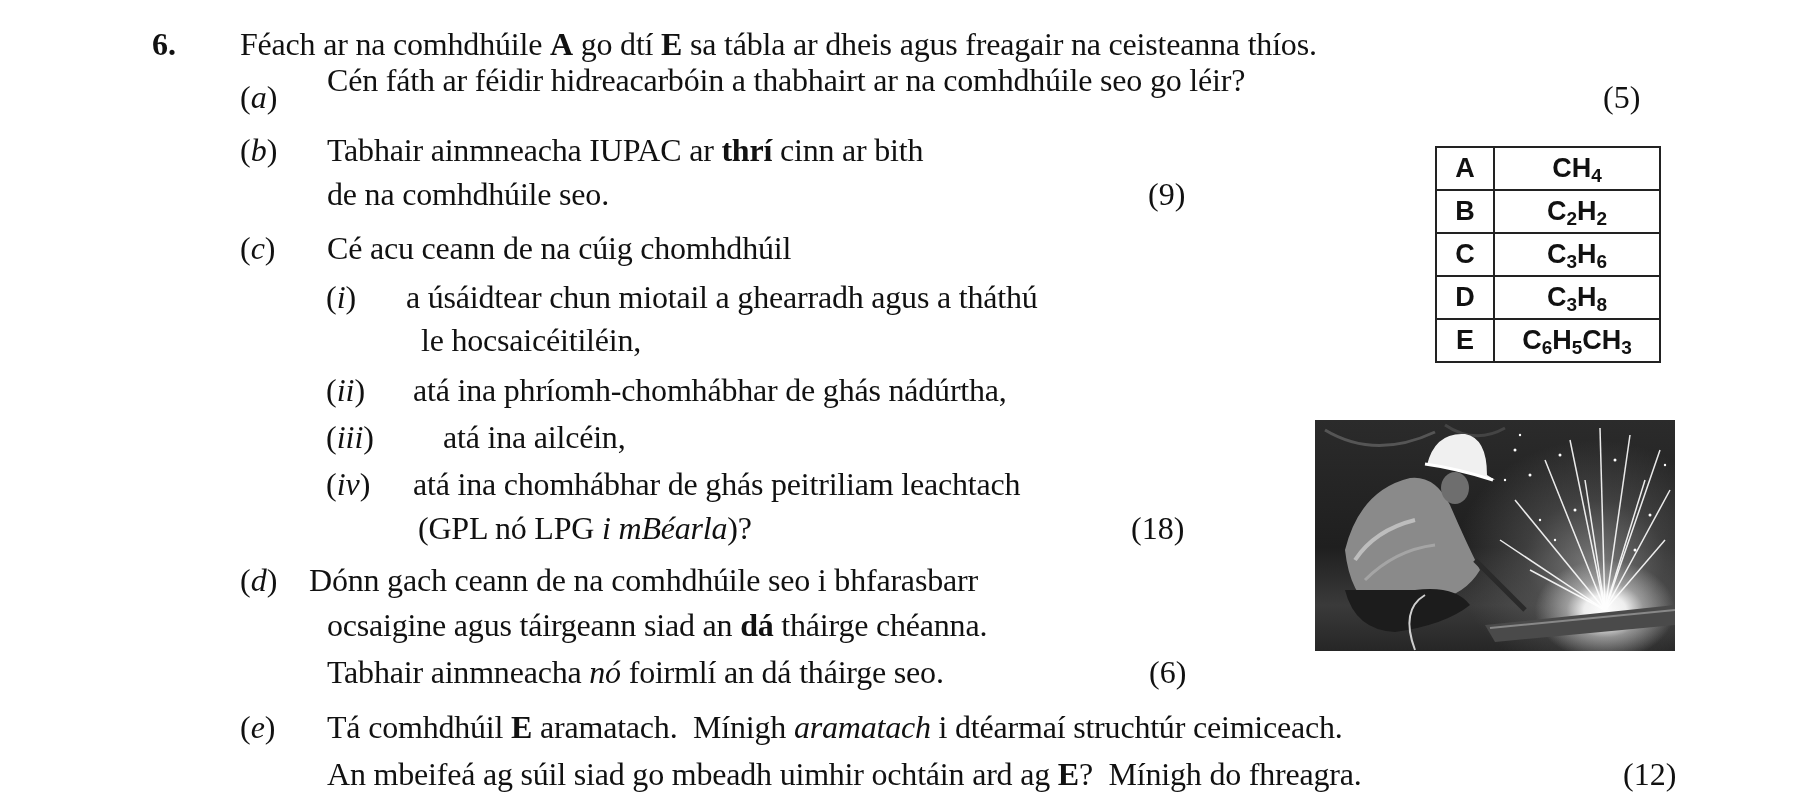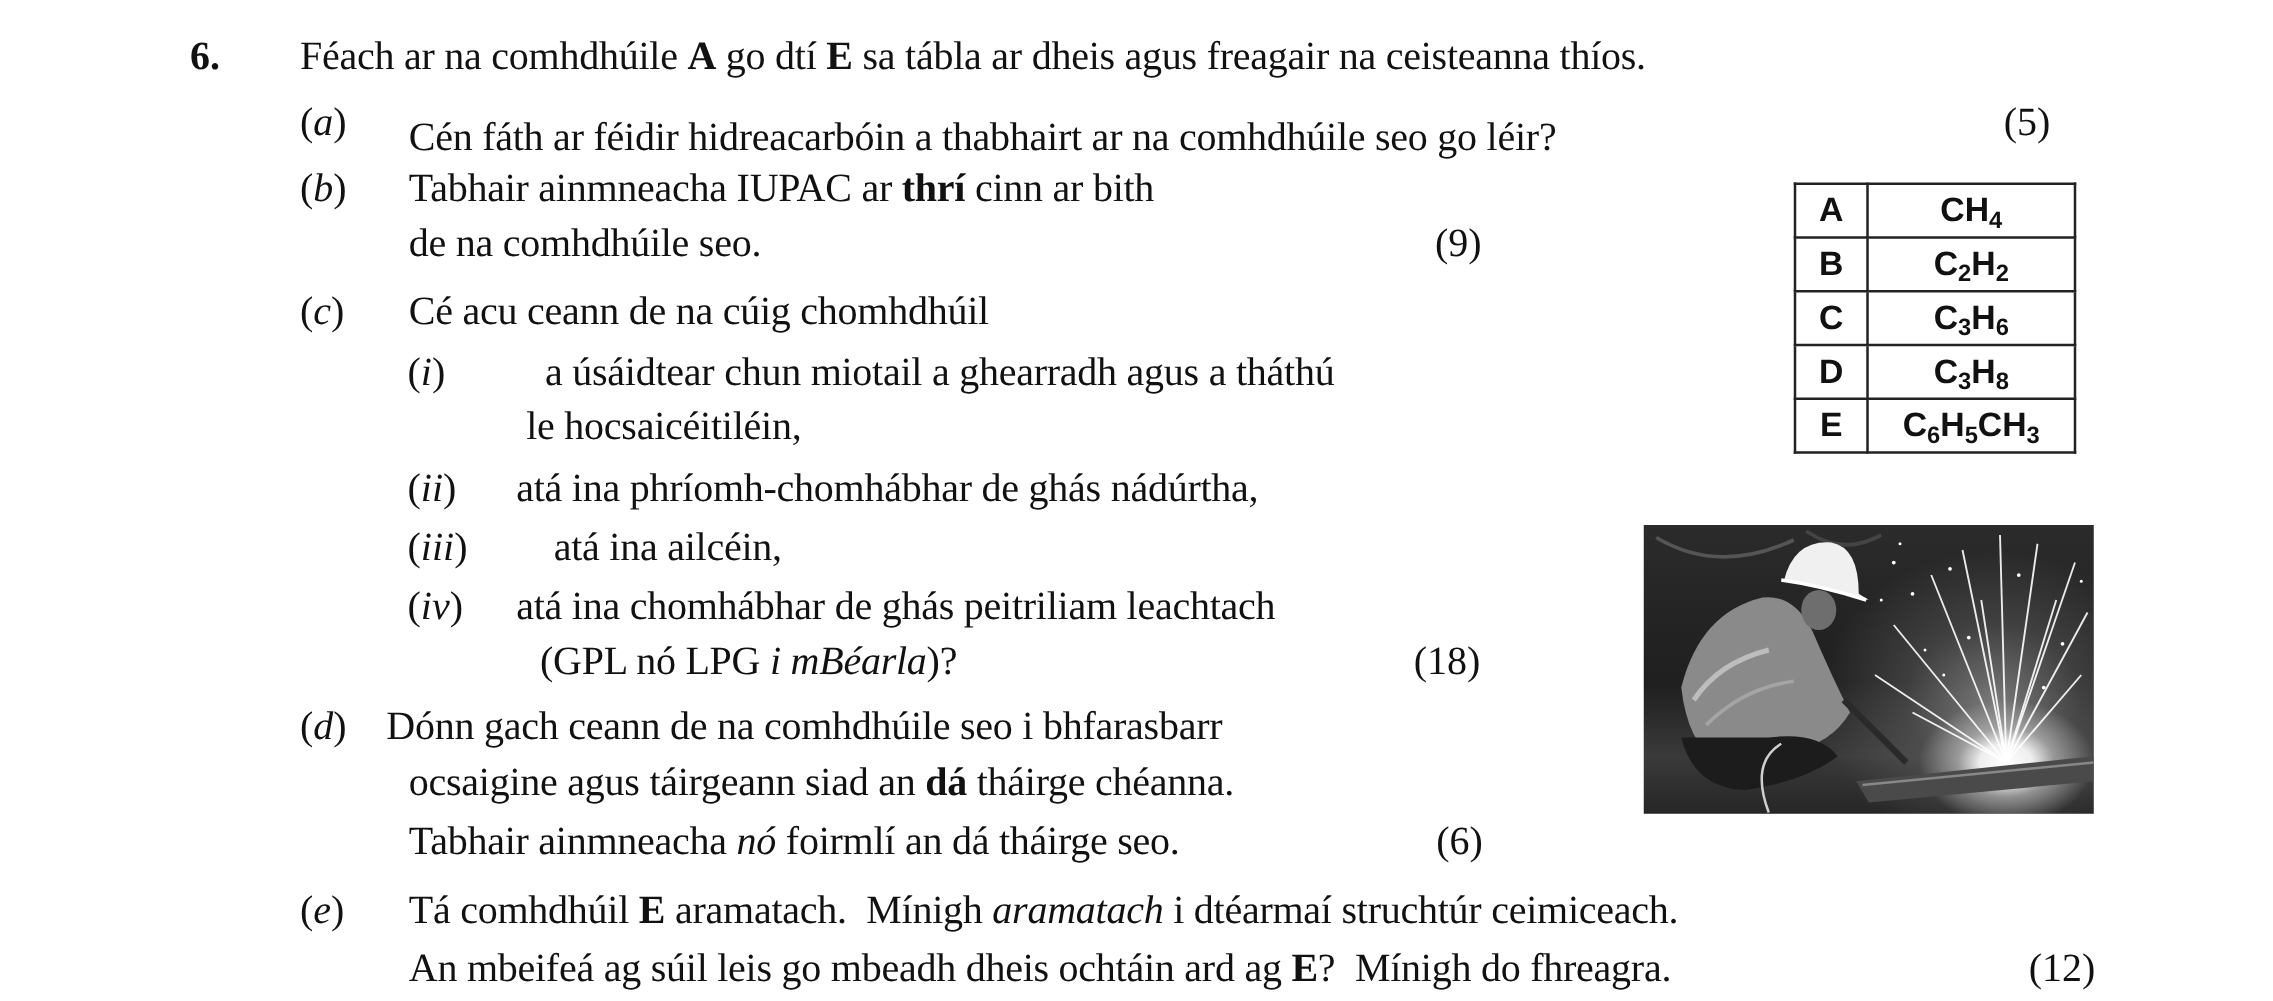--- a/index.html
+++ b/index.html
@@ -46,66 +46,66 @@
   </style>
 </head>
 <body>
 
 <div class="lbl qnum" style="left:152px; top:24px;">6.</div>
 <div class="ln" style="left:240px; top:24px;">
   <span>Féach ar na comhdhúile </span><b>A</b><span> go dtí </span><b>E</b><span> sa tábla ar dheis agus freagair na ceisteanna thíos.</span>
 </div>
 
 <div class="lbl" style="left:240px; top:77px;">(<i>a</i>)</div>
-<div class="ln" style="left:327px; top:89px;">Cén fáth ar féidir hidreacarbóin a thabhairt ar na comhdhúile seo go léir?</div>
+<div class="ln" style="left:327px; top:60px;">Cén fáth ar féidir hidreacarbóin a thabhairt ar na comhdhúile seo go léir?</div>
 <div class="mark" style="left:1603px; top:77px;">(5)</div>
 
 <div class="lbl" style="left:240px; top:130px;">(<i>b</i>)</div>
 <div class="ln" style="left:327px; top:130px;">
   <span>Tabhair ainmneacha IUPAC ar </span><b>thrí</b><span> cinn ar bith</span>
 </div>
 <div class="ln" style="left:327px; top:174px;">de na comhdhúile seo.</div>
 <div class="mark" style="left:1148px; top:174px;">(9)</div>
 
 <div class="lbl" style="left:240px; top:228px;">(<i>c</i>)</div>
 <div class="ln" style="left:327px; top:228px;">Cé acu ceann de na cúig chomhdhúil</div>
 
 <div class="lbl" style="left:326px; top:277px;">(<i>i</i>)</div>
-<div class="ln" style="left:436px; top:277px;">a úsáidtear chun miotail a ghearradh agus a tháthú</div>
+<div class="ln" style="left:406px; top:277px;">a úsáidtear chun miotail a ghearradh agus a tháthú</div>
 <div class="ln" style="left:421px; top:320px;">le hocsaicéitiléin,</div>
 
 <div class="lbl" style="left:326px; top:370px;">(<i>ii</i>)</div>
 <div class="ln" style="left:413px; top:370px;">atá ina phríomh-chomhábhar de ghás nádúrtha,</div>
 
 <div class="lbl" style="left:326px; top:417px;">(<i>iii</i>)</div>
 <div class="ln" style="left:413px; top:417px;margin-left:30px;">atá ina ailcéin,</div>
 
 <div class="lbl" style="left:326px; top:464px;">(<i>iv</i>)</div>
 <div class="ln" style="left:413px; top:464px;">atá ina chomhábhar de ghás peitriliam leachtach</div>
-<div class="ln" style="left:432px; top:508px;text-align:right;">
+<div class="ln" style="left:418px; top:508px;text-align:right;">
   <span>(GPL nó LPG </span><em>i mBéarla</em><span>)?</span>
 </div>
 <div class="mark" style="left:1131px; top:508px;">(18)</div>
 
 <div class="lbl" style="left:240px; top:560px;">(<i>d</i>)</div>
 <div class="ln" style="left:309px; top:560px;">Dónn gach ceann de na comhdhúile seo i bhfarasbarr</div>
 <div class="ln" style="left:327px; top:605px;">
   <span>ocsaigine agus táirgeann siad an </span><b>dá</b><span> tháirge chéanna.</span>
 </div>
 <div class="ln" style="left:327px; top:652px;">
   <span>Tabhair ainmneacha </span><em>nó</em><span> foirmlí an dá tháirge seo.</span>
 </div>
 <div class="mark" style="left:1149px; top:652px;">(6)</div>
 
 <div class="lbl" style="left:240px; top:707px;">(<i>e</i>)</div>
 <div class="ln" style="left:327px; top:707px;">
   <span>Tá comhdhúil </span><b>E</b><span style="white-space:pre"> aramatach.  Mínigh </span><em>aramatach</em><span> i dtéarmaí struchtúr ceimiceach.</span>
 </div>
 <div class="ln" style="left:327px; top:754px;">
-  <span>An mbeifeá ag súil leis go mbeadh dheis ochtáin ard ag </span><b>E</b><span style="white-space:pre">?  Mínigh do fhreagra.</span>
+  <span>An mbeifeá ag súil siad go mbeadh uimhir ochtáin ard ag </span><b>E</b><span style="white-space:pre">?  Mínigh do fhreagra.</span>
 </div>
 <div class="mark" style="left:1607px; top:754px;margin-left:16px;">(12)</div>
 
 <table class="ctable">
   <tbody id="ctable-body">
       <tr>
         <td class="k">A</td>
         <td class="f">CH<sub>4</sub></td>
       </tr>
       <tr>

